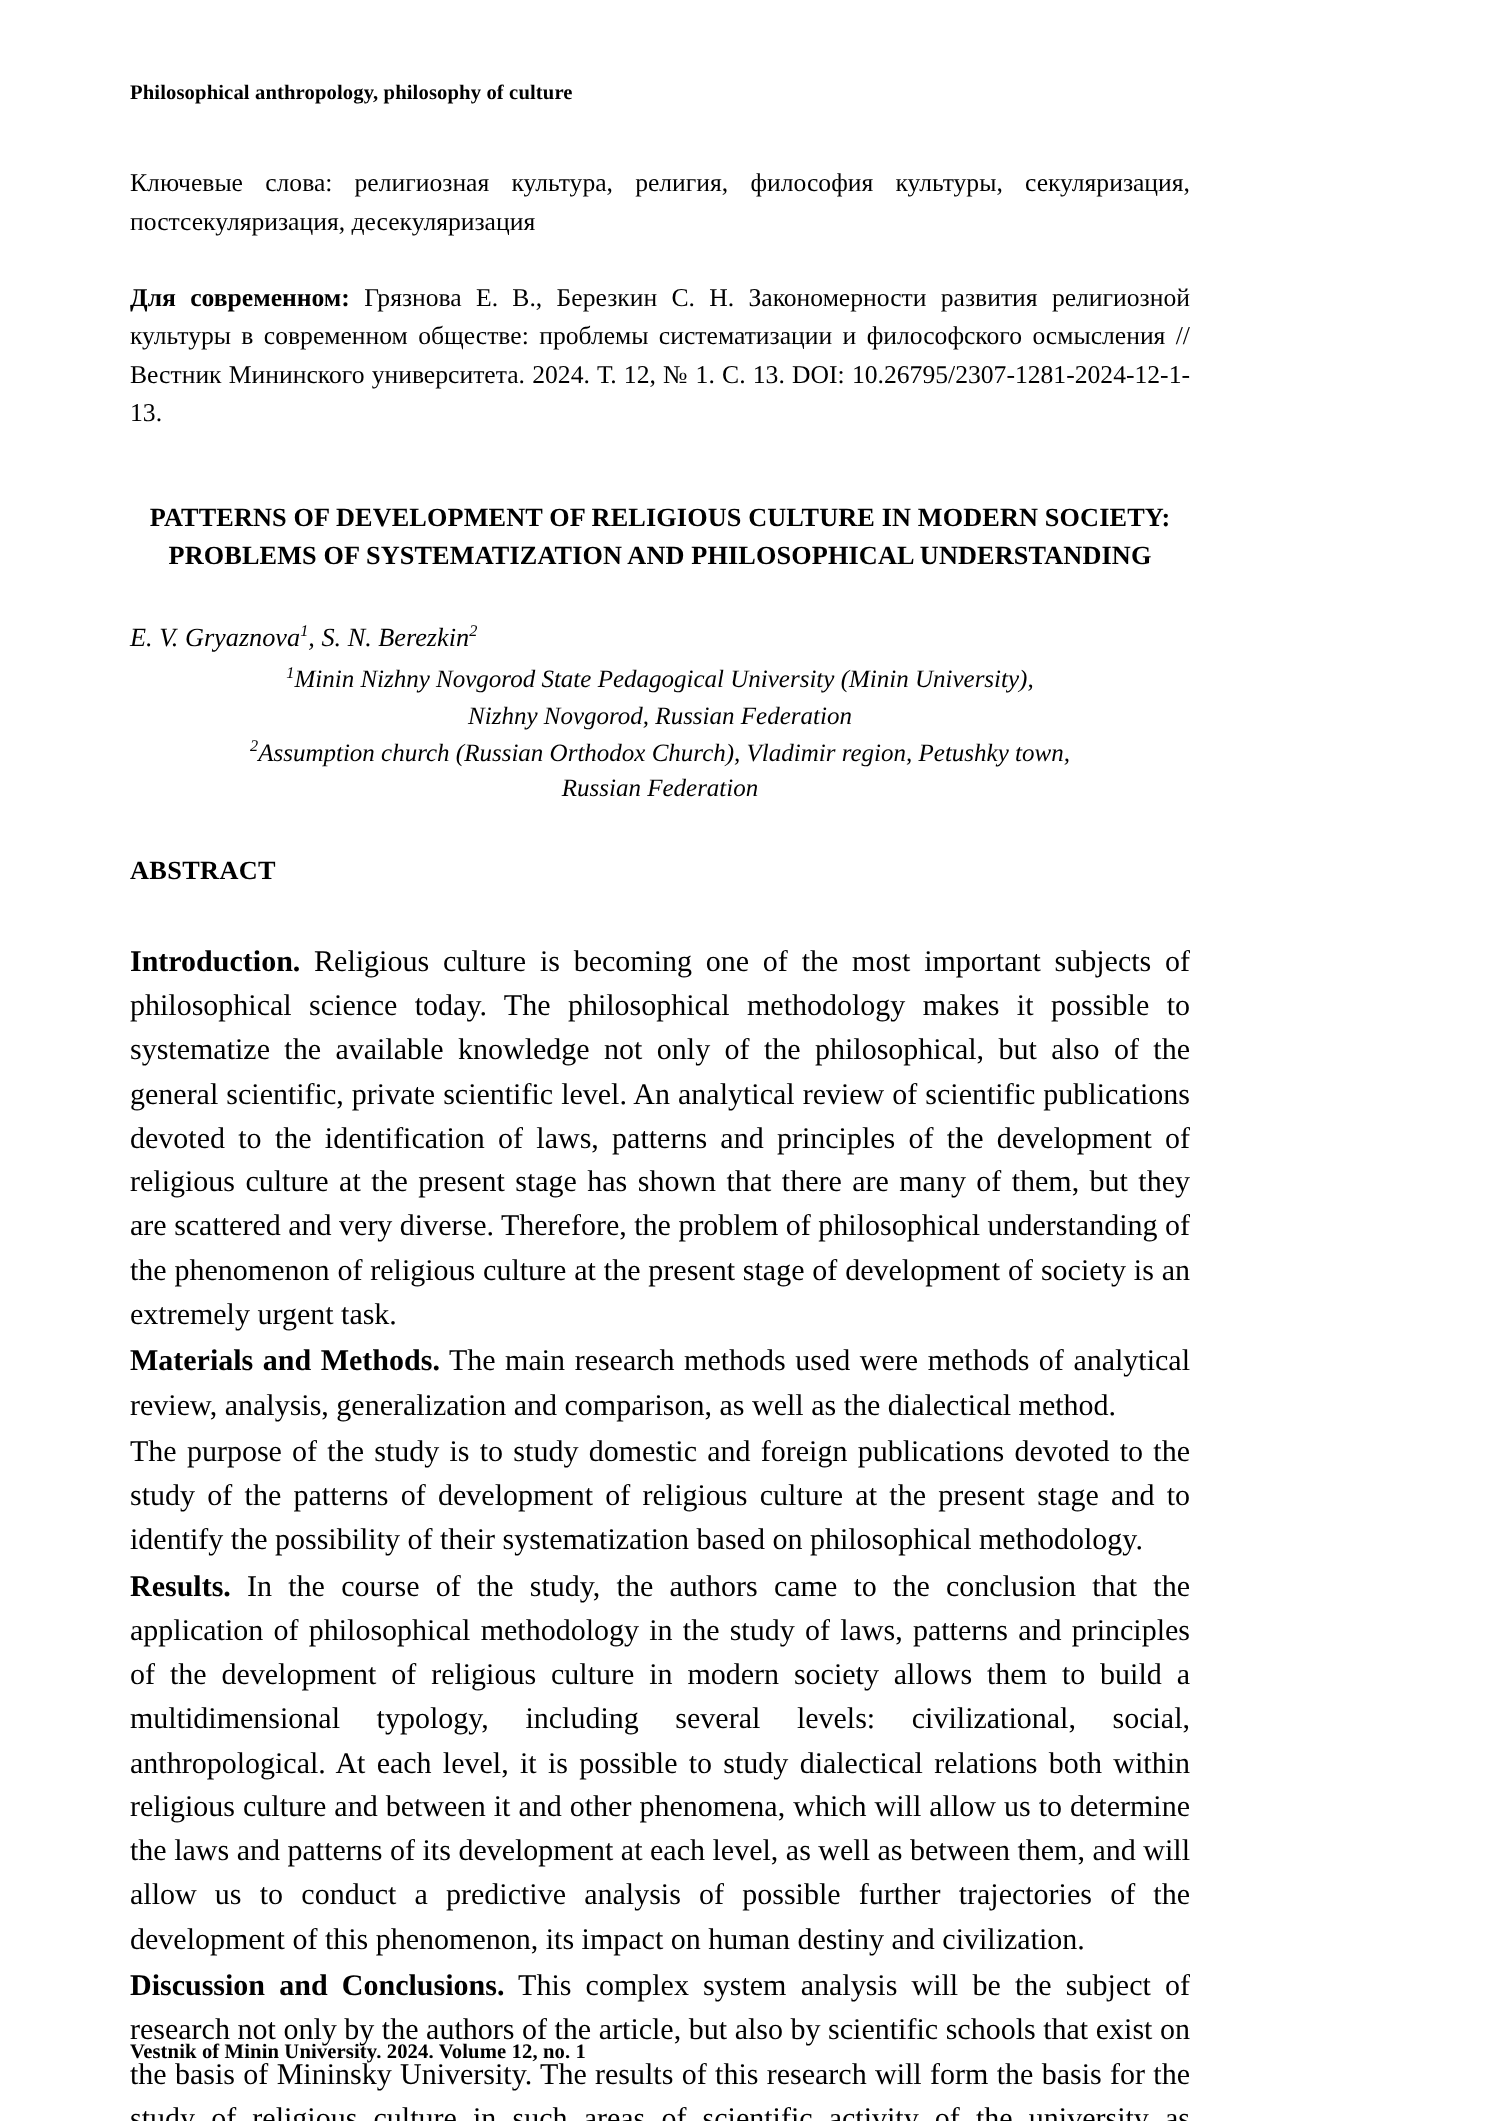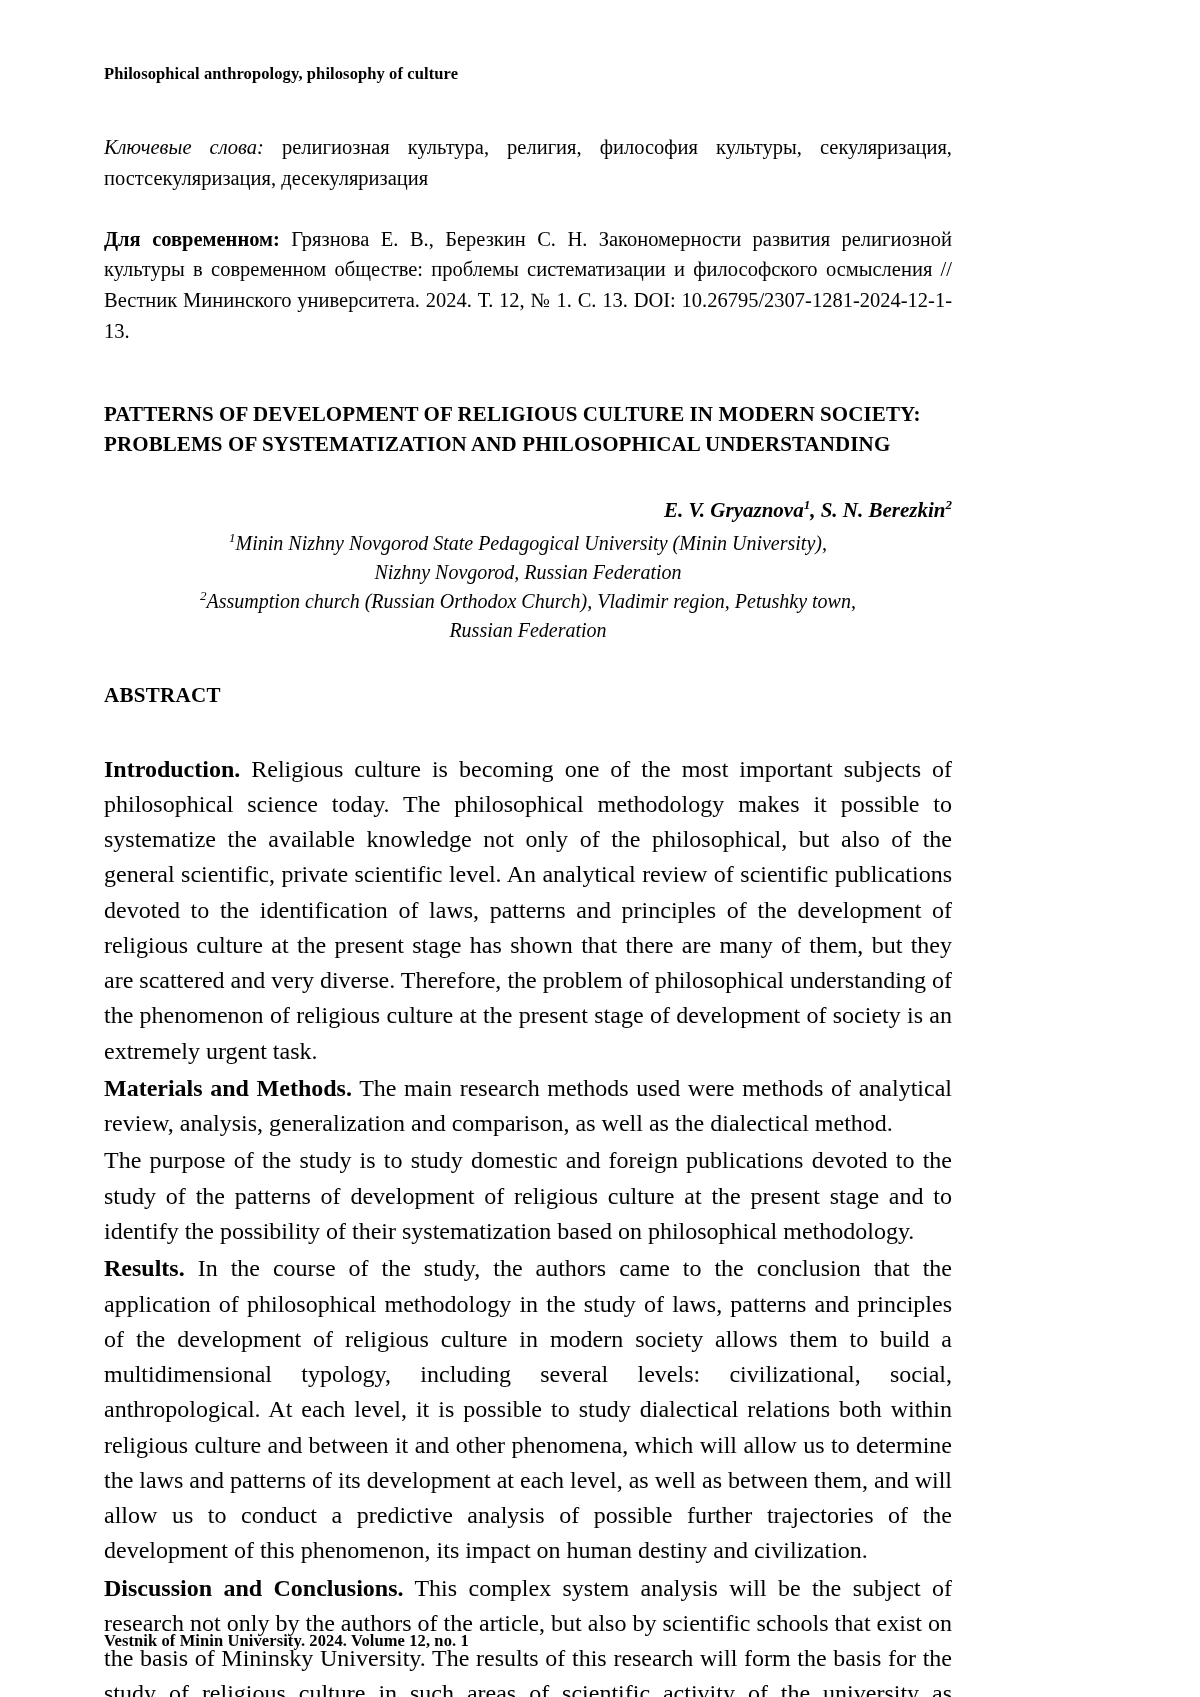--- a/index.html
+++ b/index.html
@@ -29,43 +29,43 @@
     letter-spacing: 0.1px;
     margin-bottom: 48px;
   }
   .kw-block {
     font-size: 20.5px;
     line-height: 1.5;
     text-align: justify;
     margin-bottom: 30px;
   }
   .kw-label {
-    font-style: italic;
   }
   .cite-block {
     font-size: 20.5px;
     line-height: 1.5;
     text-align: justify;
     margin-bottom: 52px;
   }
   .cite-label {
     font-weight: bold;
   }
   .title {
     font-size: 21px;
     font-weight: bold;
+    text-align: center;
     line-height: 1.45;
     letter-spacing: 0.1px;
     margin-bottom: 38px;
   }
   .authors {
     font-size: 21px;
-    font-weight: bold;
+    font-weight: normal;
     font-style: italic;
-    text-align: right;
+    text-align: left;
     margin-bottom: 6px;
   }
   .affil {
     font-size: 20px;
     font-style: italic;
     text-align: center;
     line-height: 1.44;
   }
   .affil .sup {
     font-size: 13px;

